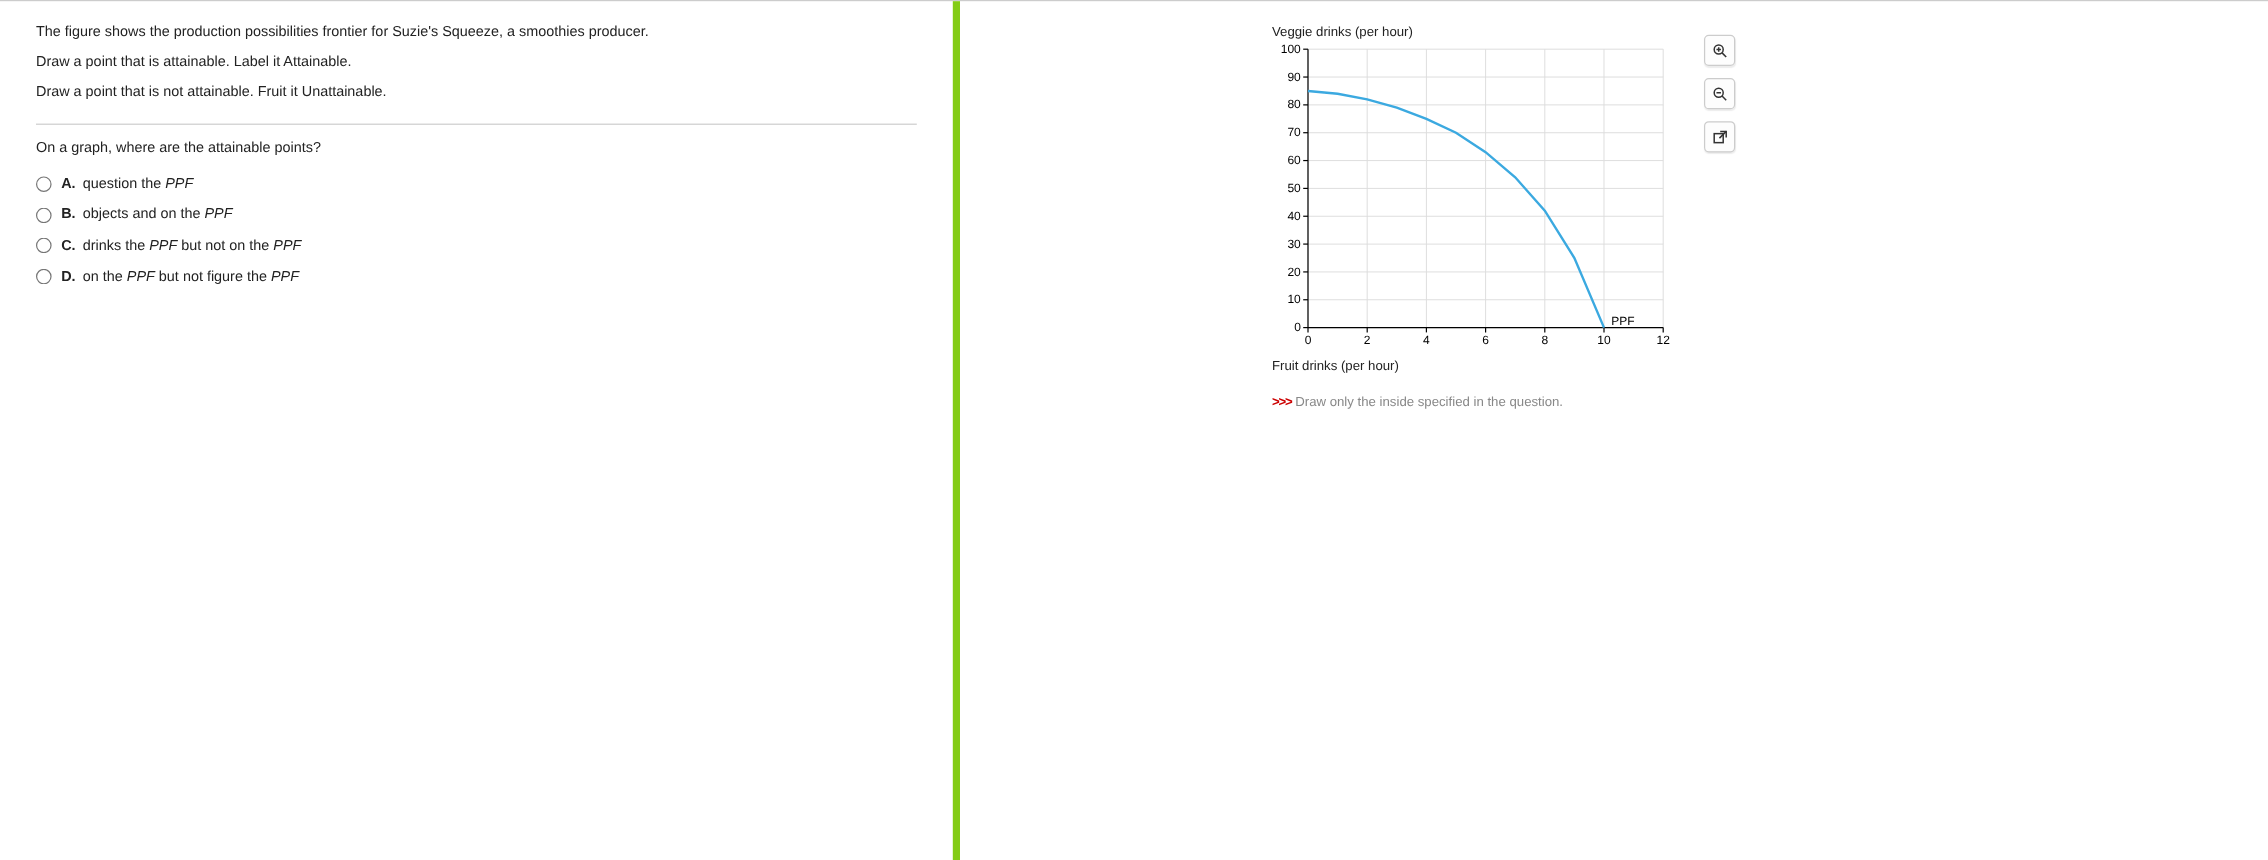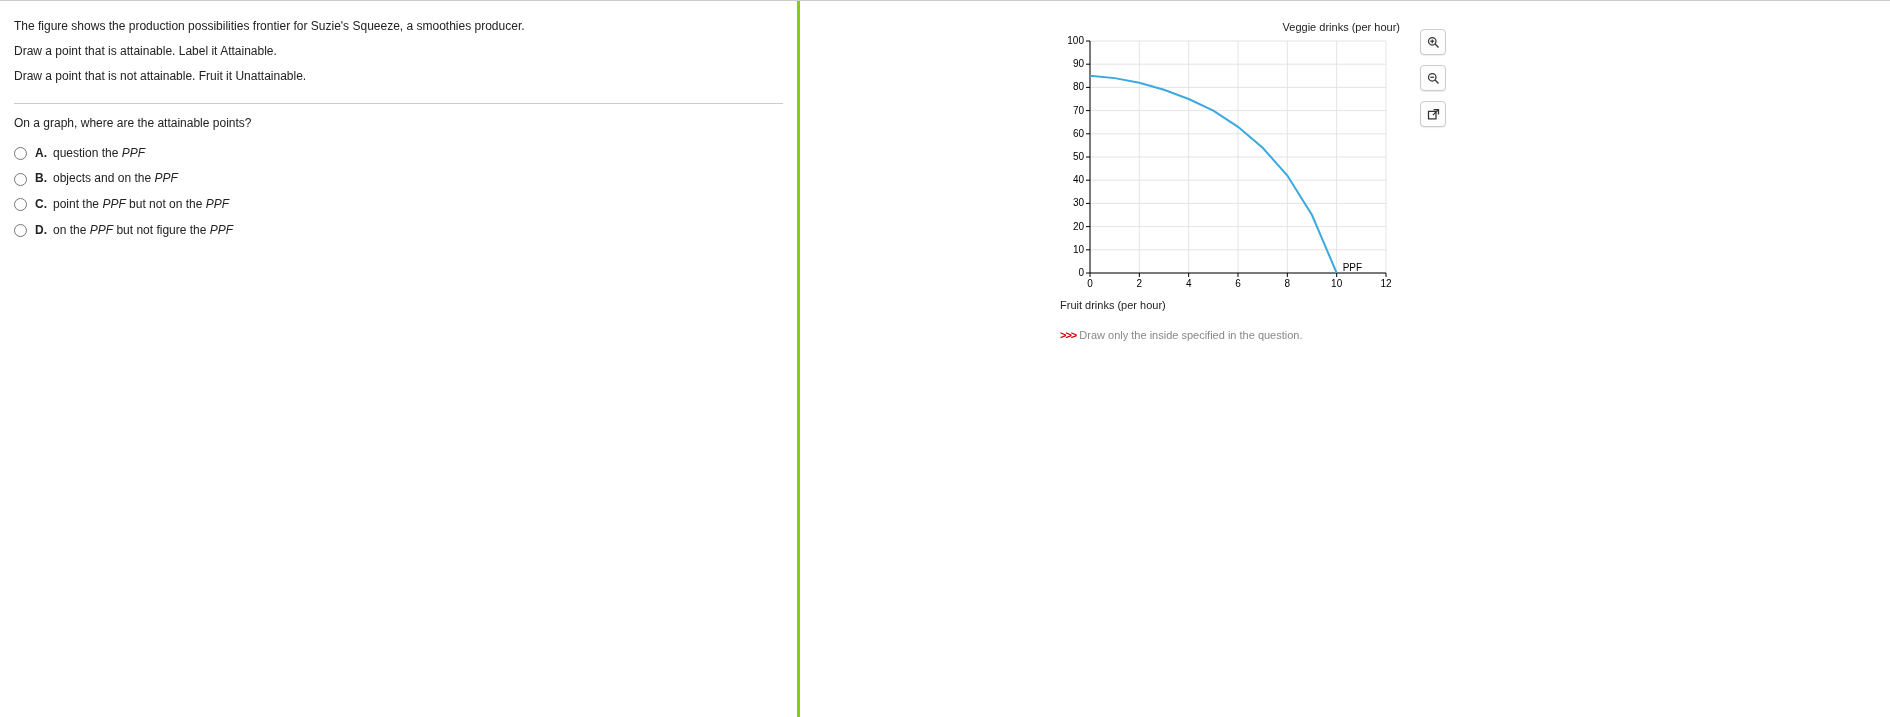--- a/index.html
+++ b/index.html
@@ -11,22 +11,22 @@
     background: #fff;
   }
   .container {
     display: flex;
     width: 1890px;
     height: 717px;
     border-top: 1px solid #ccc;
   }
   .left-panel {
     flex: 0 0 800px;
-    border-right: 3px solid #84cc16;
-    padding: 10px 14px;
+    border-right: 6px solid #84cc16;
+    padding: 10px 30px;
   }
   .right-panel {
     flex: 1;
     padding: 20px 14px 10px 260px;
     position: relative;
   }
   .intro-block {
     padding-bottom: 10px;
     border-bottom: 1px solid #ccc;
     margin-bottom: 10px;
@@ -60,21 +60,21 @@
     width: 40px;
     vertical-align: baseline;
   }
 
   
   .chart-wrap {
     position: relative;
     width: 340px;
   }
   .chart-title {
-    text-align: right;
+    text-align: left;
     font-size: 11px;
     margin-bottom: 2px;
   }
   .chart-svg {
     display: block;
   }
   .axis-label-x {
     text-align: left;
     font-size: 11px;
     margin-top: 4px;
@@ -139,21 +139,21 @@
         <input type="radio" name="ans" style="">
         <span class="letter">B.</span>
         <span>
           <span>objects and on the </span><span class="italic">PPF</span><span></span>
         </span>
       </label>
       <label class="option-row">
         <input type="radio" name="ans" style="">
         <span class="letter">C.</span>
         <span>
-          <span>point the </span><span class="italic">PPF</span><span> but not on the </span><span class="italic">PPF</span>
+          <span>drinks the </span><span class="italic">PPF</span><span> but not on the </span><span class="italic">PPF</span>
         </span>
       </label>
       <label class="option-row">
         <input type="radio" name="ans" style="">
         <span class="letter">D.</span>
         <span>
           <span>on the </span><span class="italic">PPF</span><span> but not figure the </span><span class="italic">PPF</span>
         </span>
       </label>
     </div>

